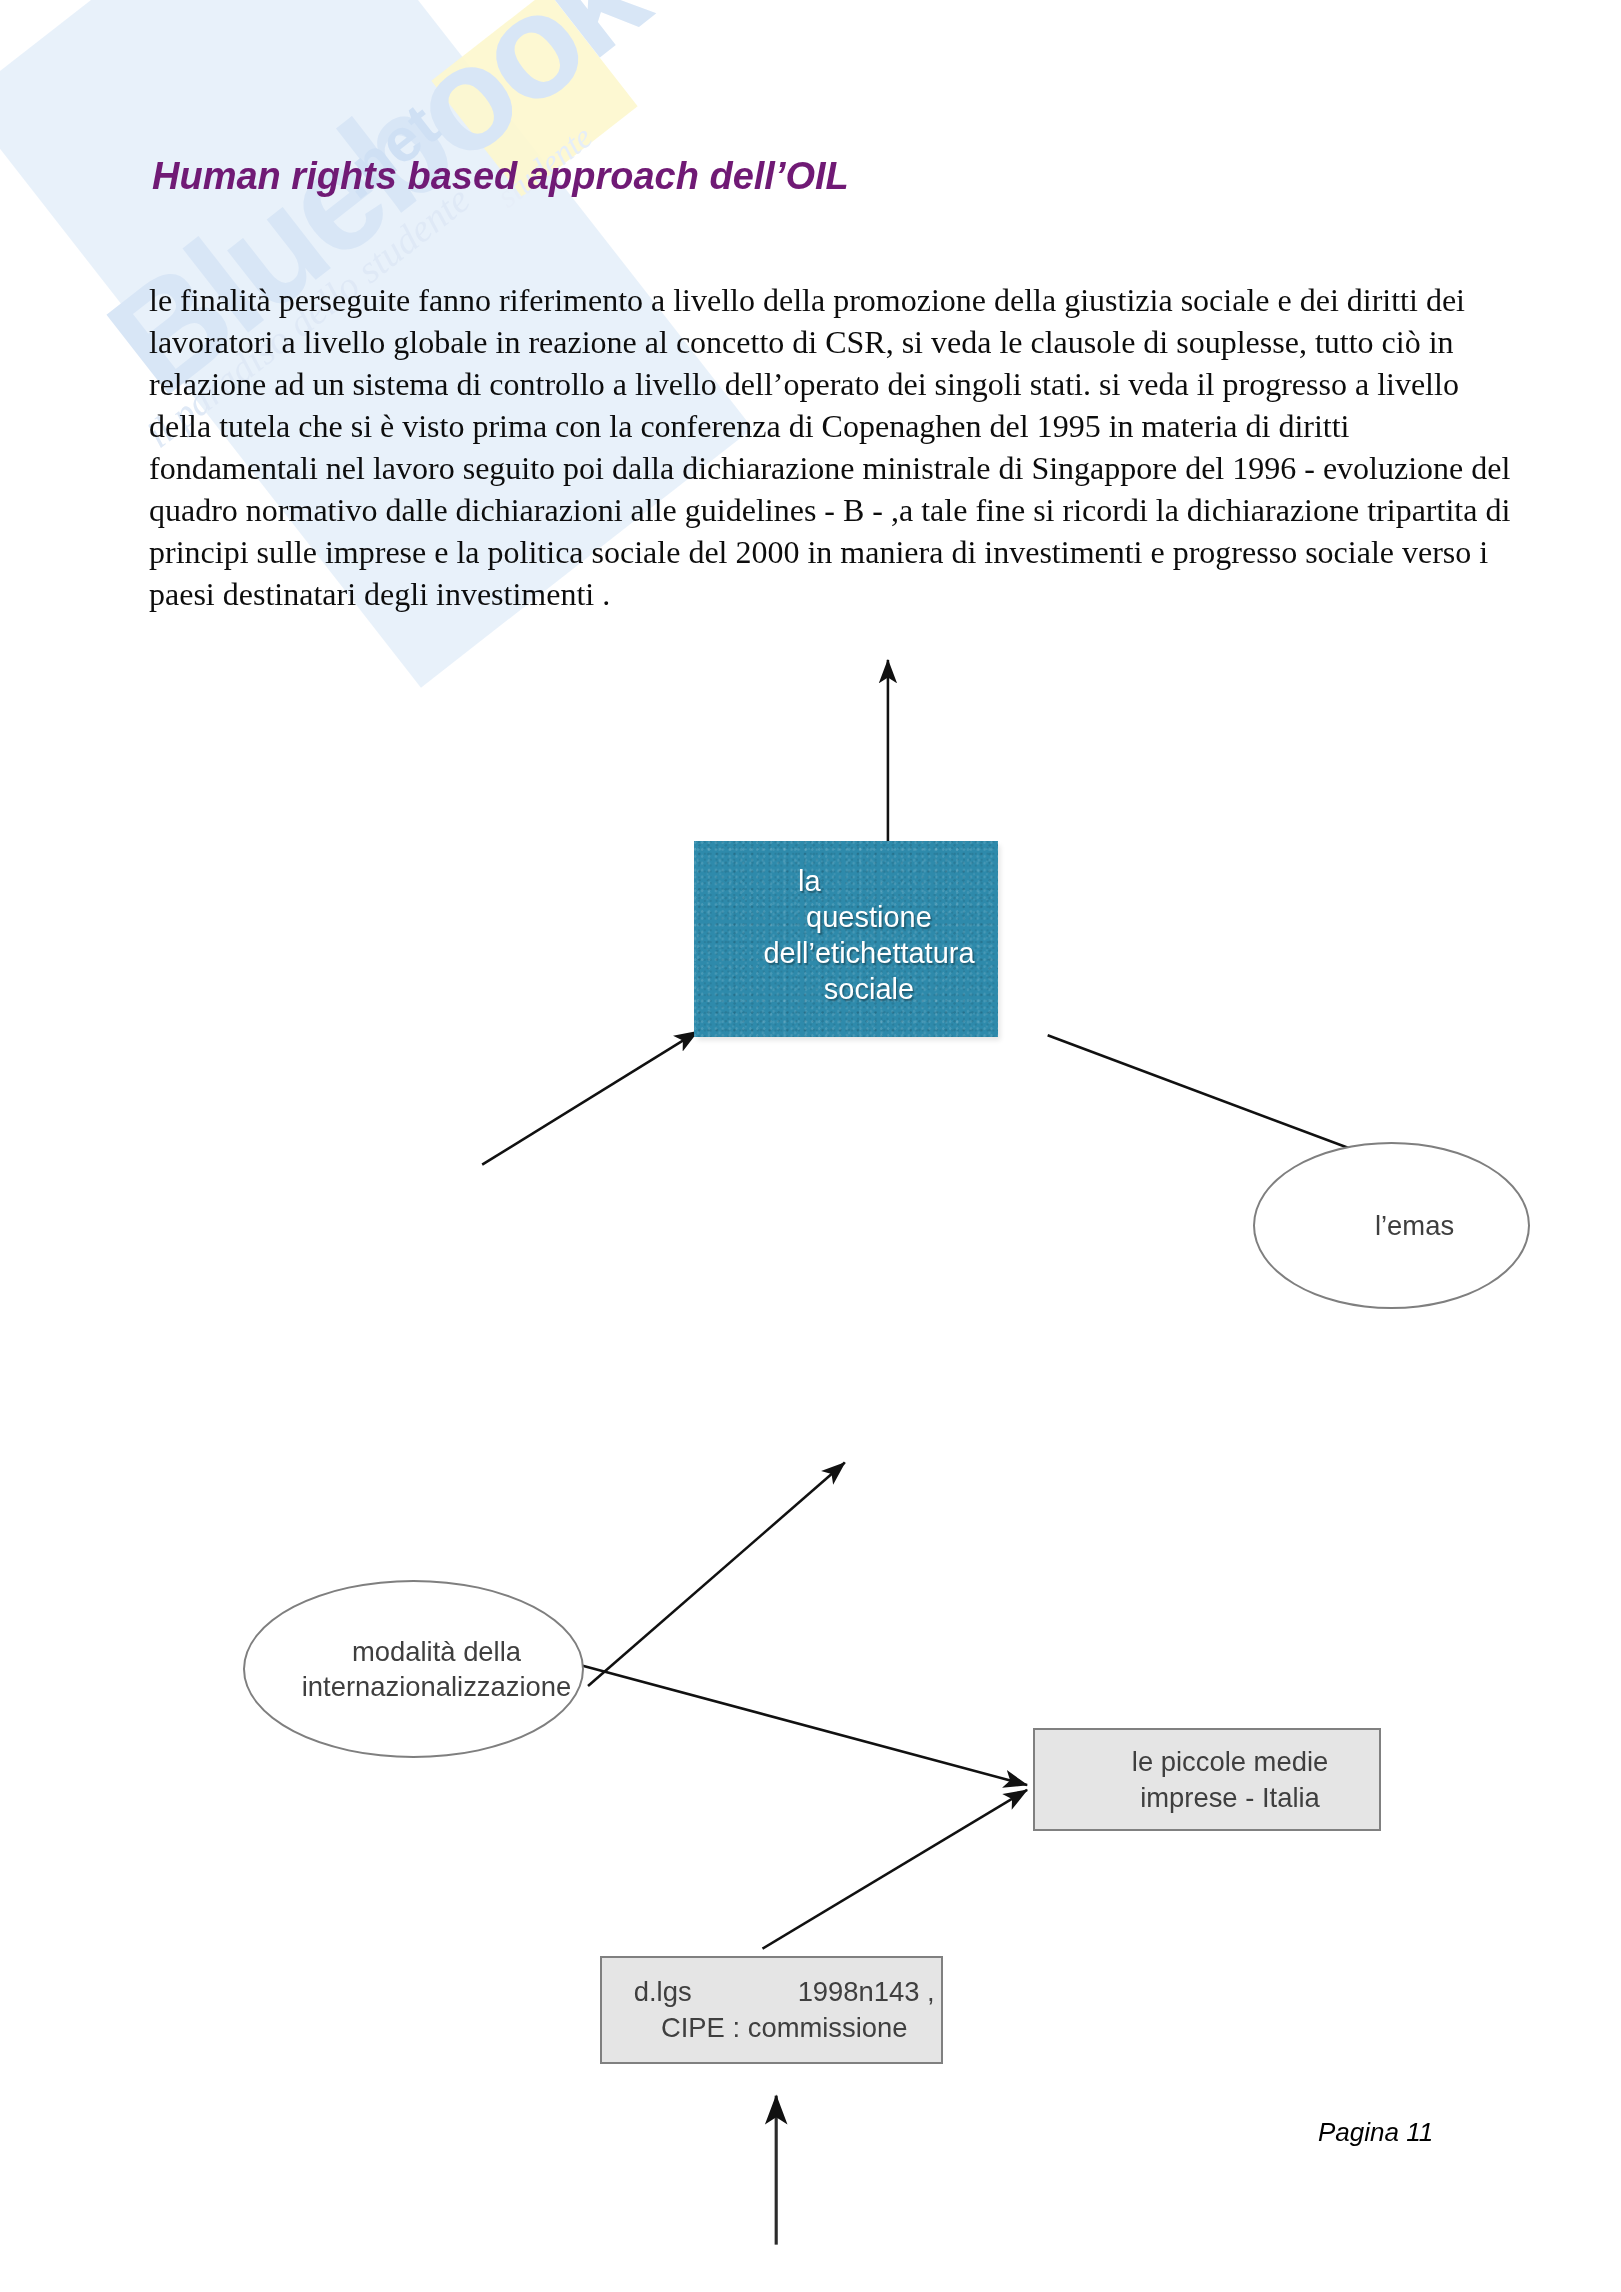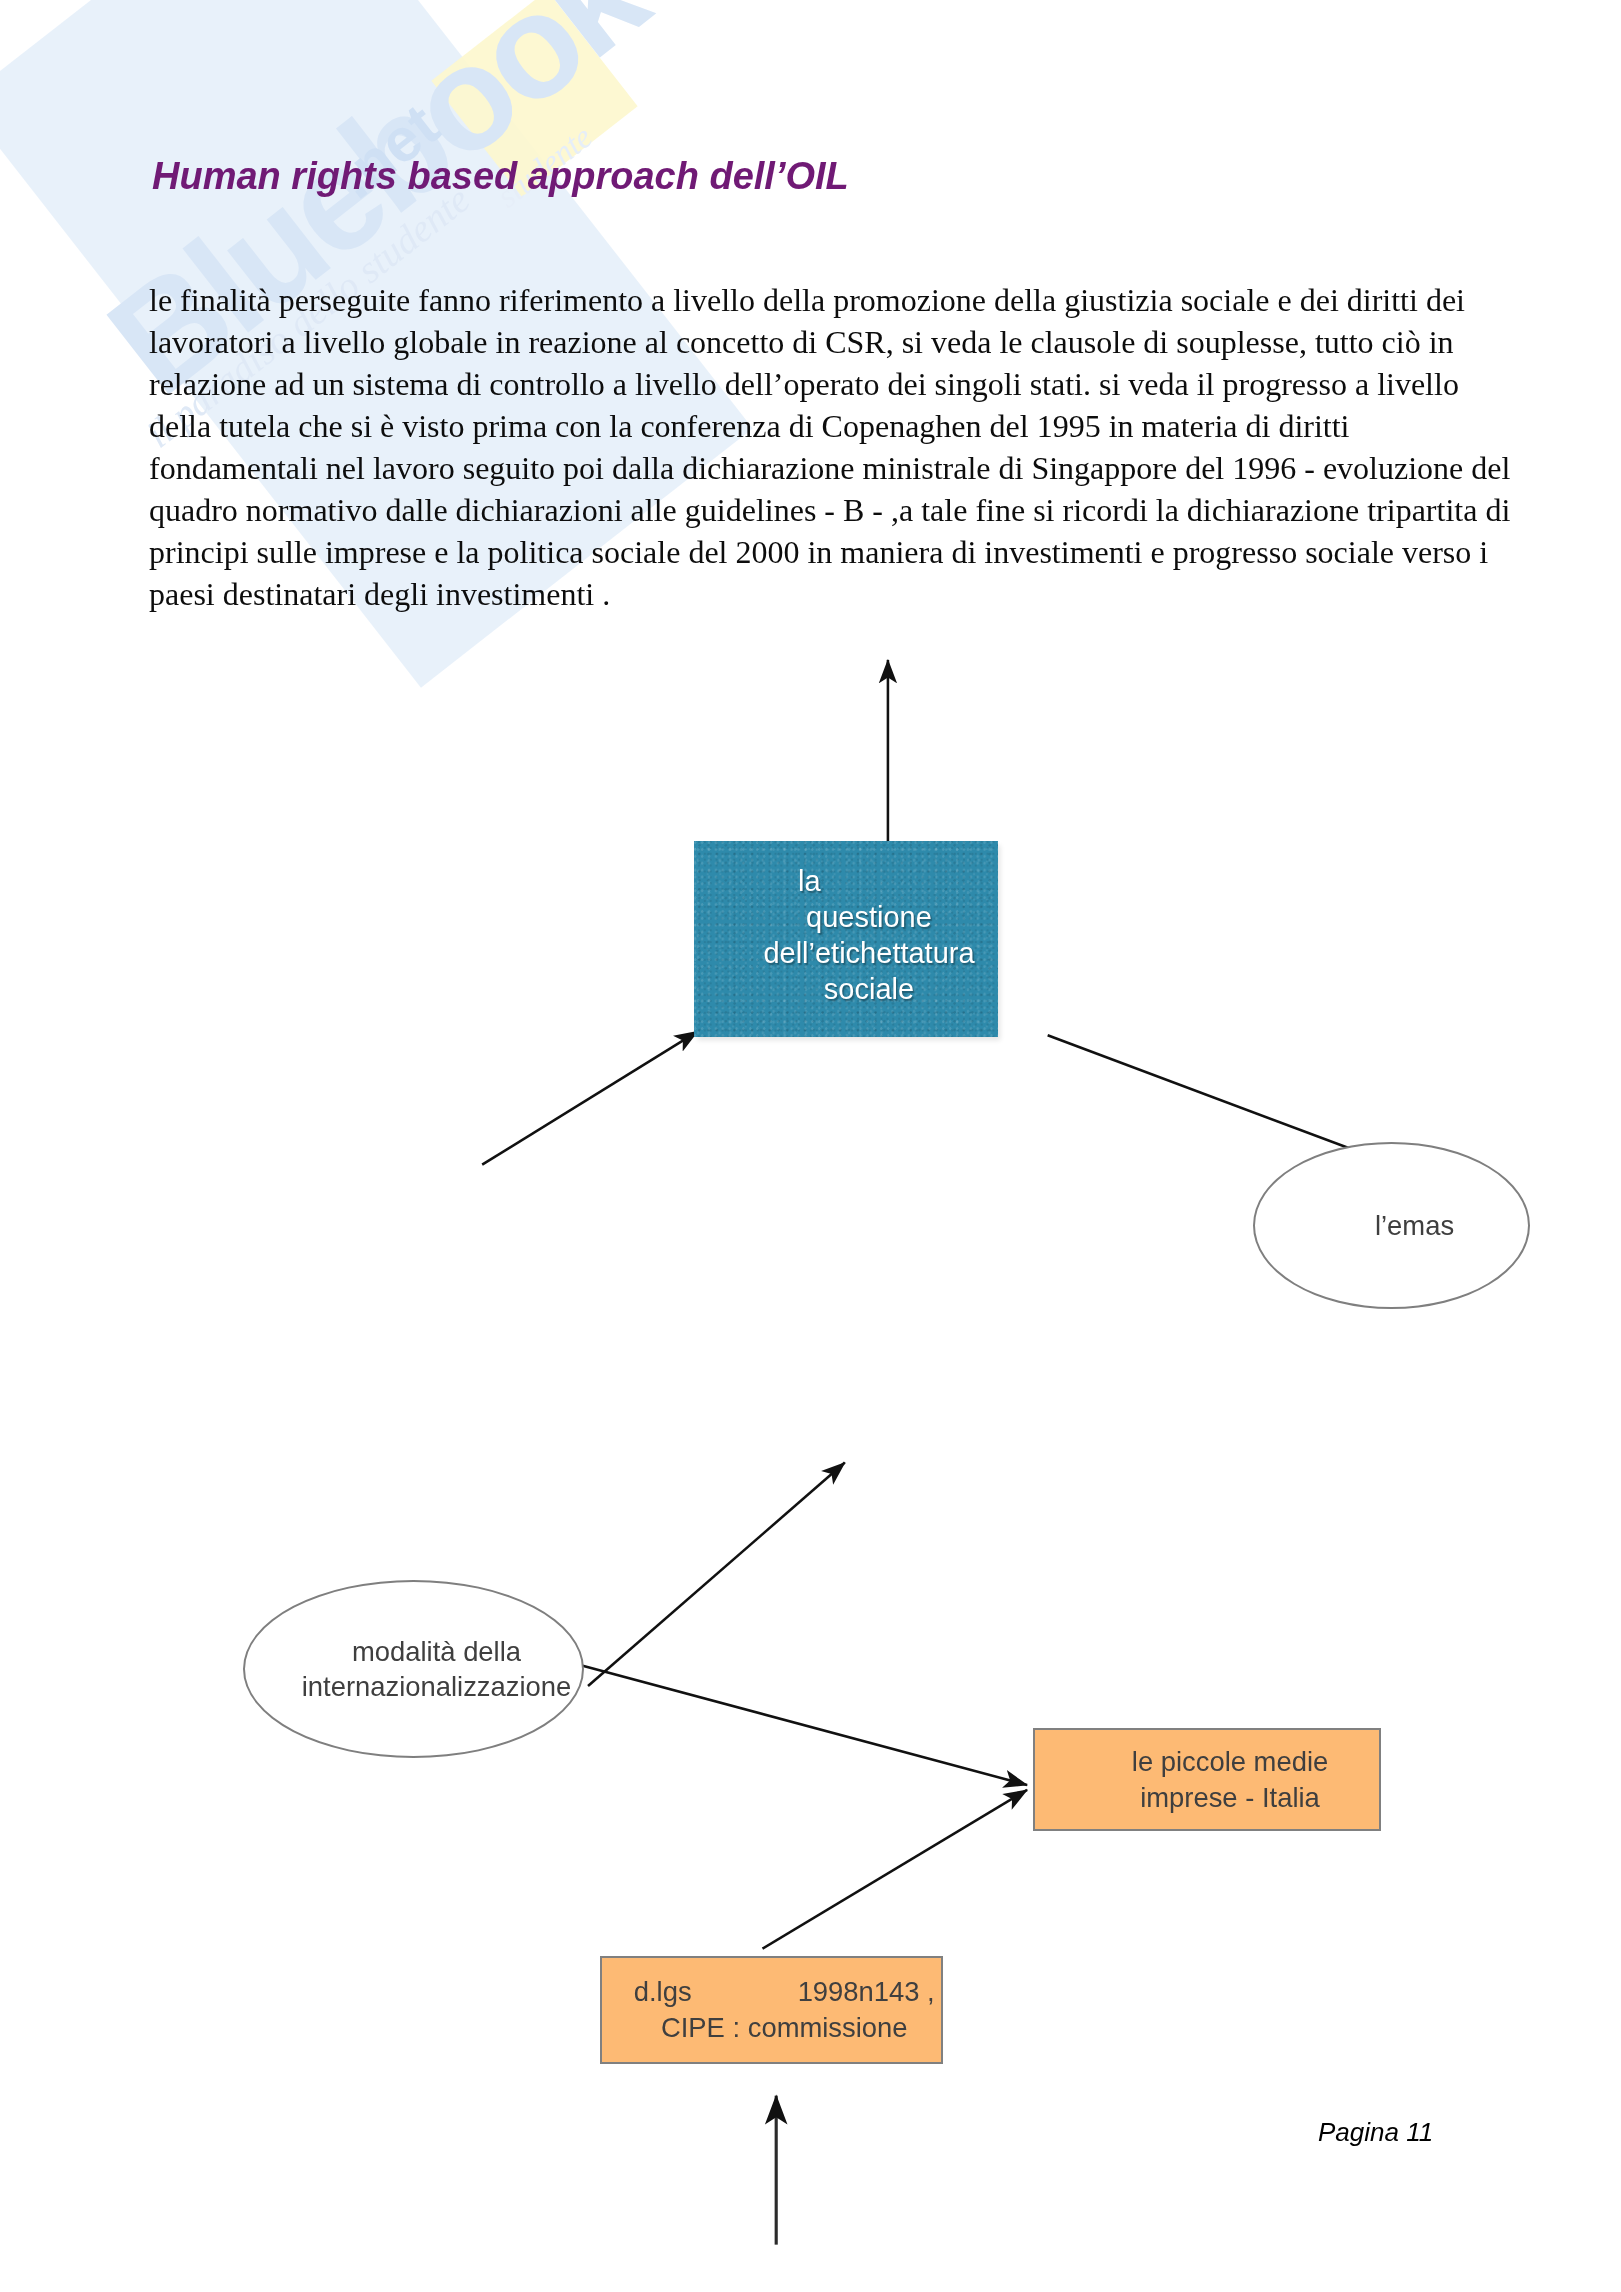--- a/index.html
+++ b/index.html
@@ -190,21 +190,21 @@
     border: 2.4px solid #7f7f7f;
     border-radius: 50%;
     background: #ffffff;
     color: #3f3f3f;
     font-size: 27.4px;
     line-height: 35px;
   }
 
   .node-rect {
     border: 2.4px solid #808080;
-    background: #fdba74;
+    background: #e5e5e5;
     color: #3f3f3f;
     font-size: 27.4px;
     line-height: 36px;
   }
 
   .node .line { display: block; white-space: nowrap; }
 
   
   #node-questione {
     left: 694px;  top: 841px;  width: 304px; height: 196px;

